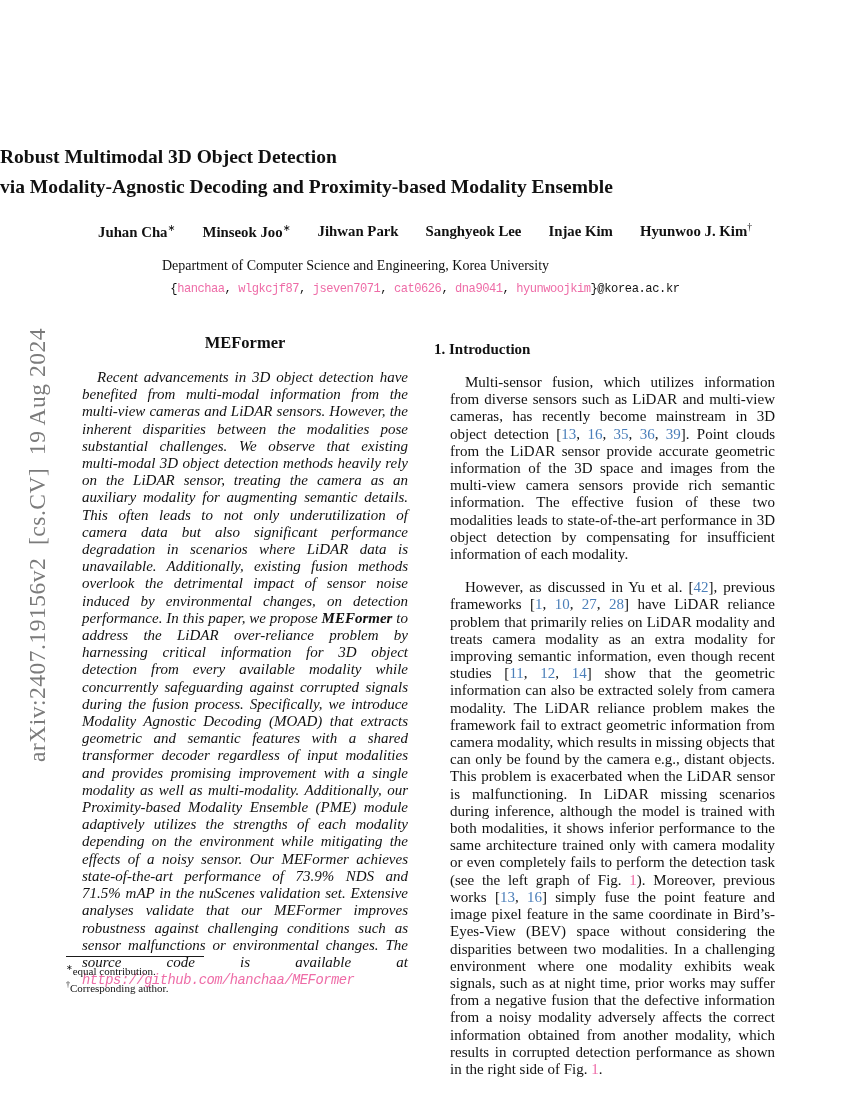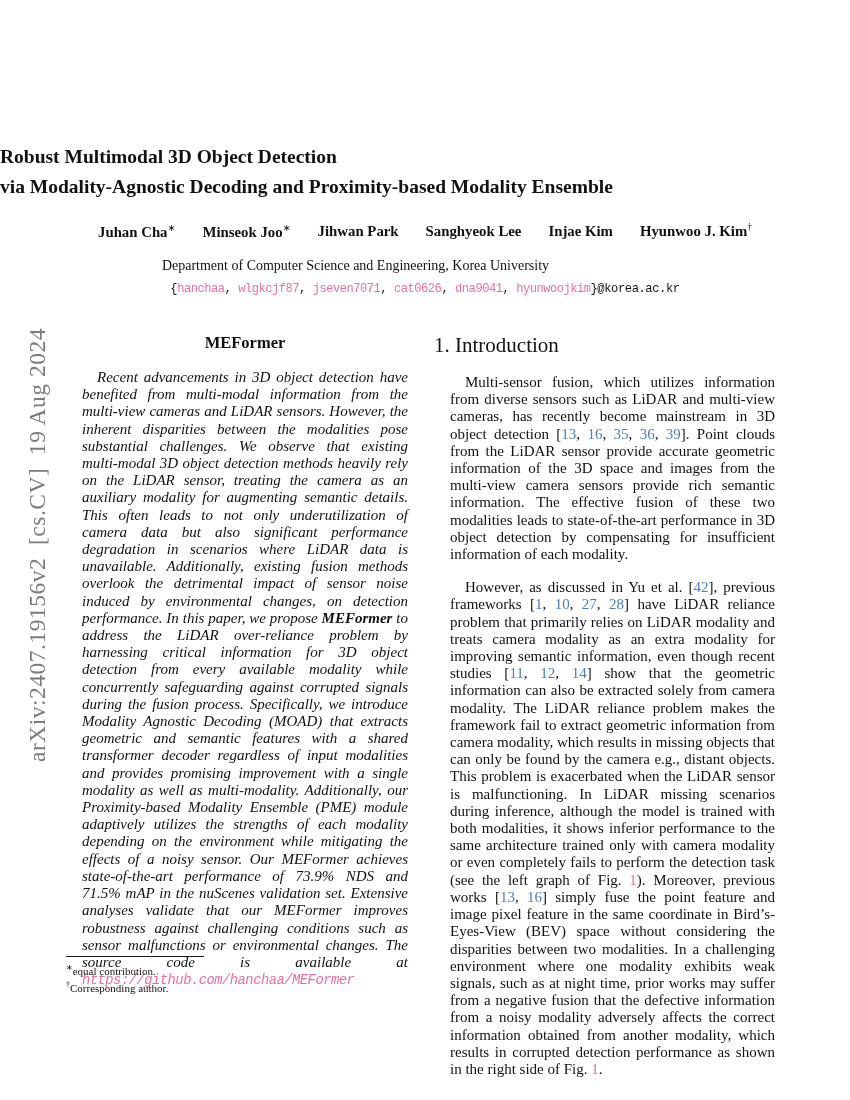--- a/index.html
+++ b/index.html
@@ -59,22 +59,22 @@
   
   .col{position:absolute;top:333px;}
   .col-left{left:66px;width:358px;}
   .col-right{left:434px;width:357px;}
   .abstract-heading{
     font-size:16.5px;font-weight:700;
     text-align:center;
     margin:0 0 16px 0;
   }
   .section-heading{
-    font-size:21px;font-weight:400;
-    margin:0 0 13px 0;
+    font-size:15px;font-weight:700;
+    margin:8px 0 13px 0;
   }
   .body-par{
     font-size:15px;
     line-height:17.2px;
     text-align:justify;
     text-indent:15px;
     margin:16px;
   }
   .abstract-body{font-style:italic;}
   

